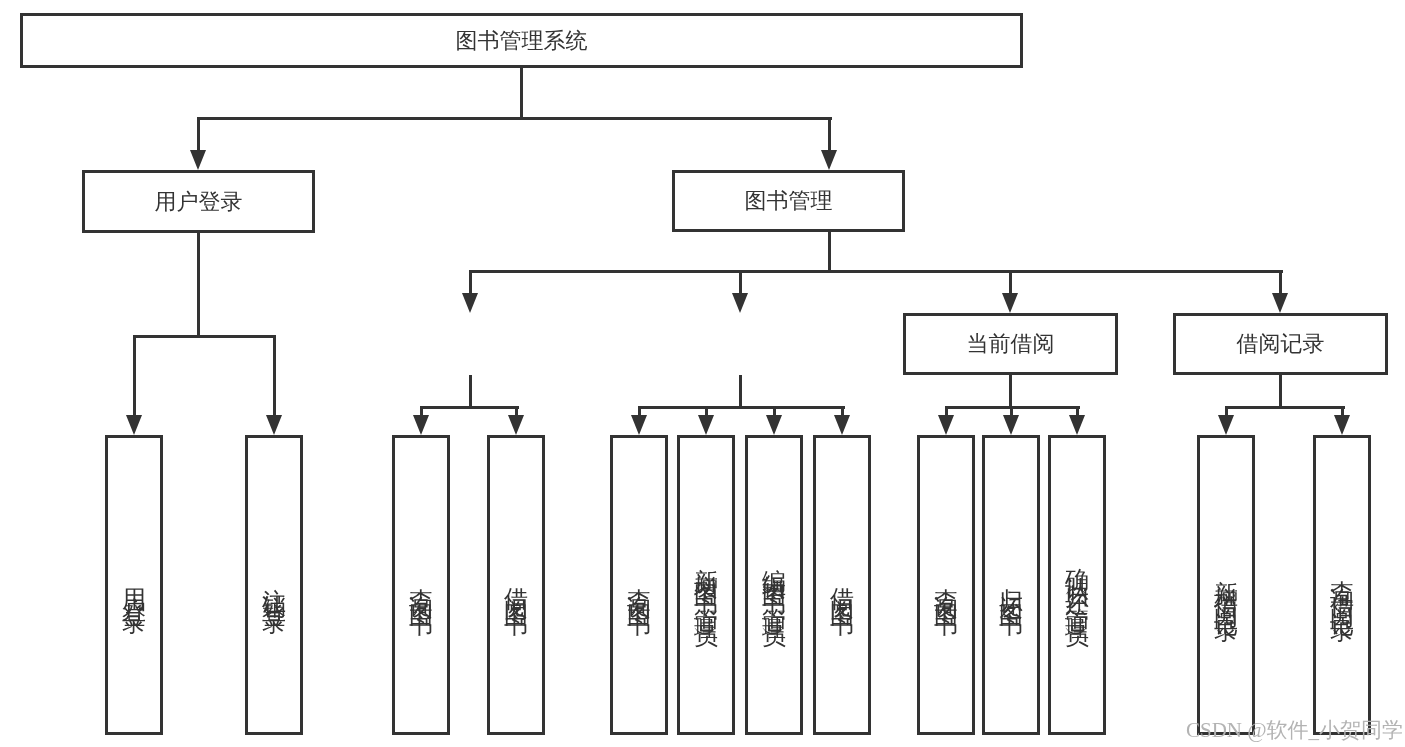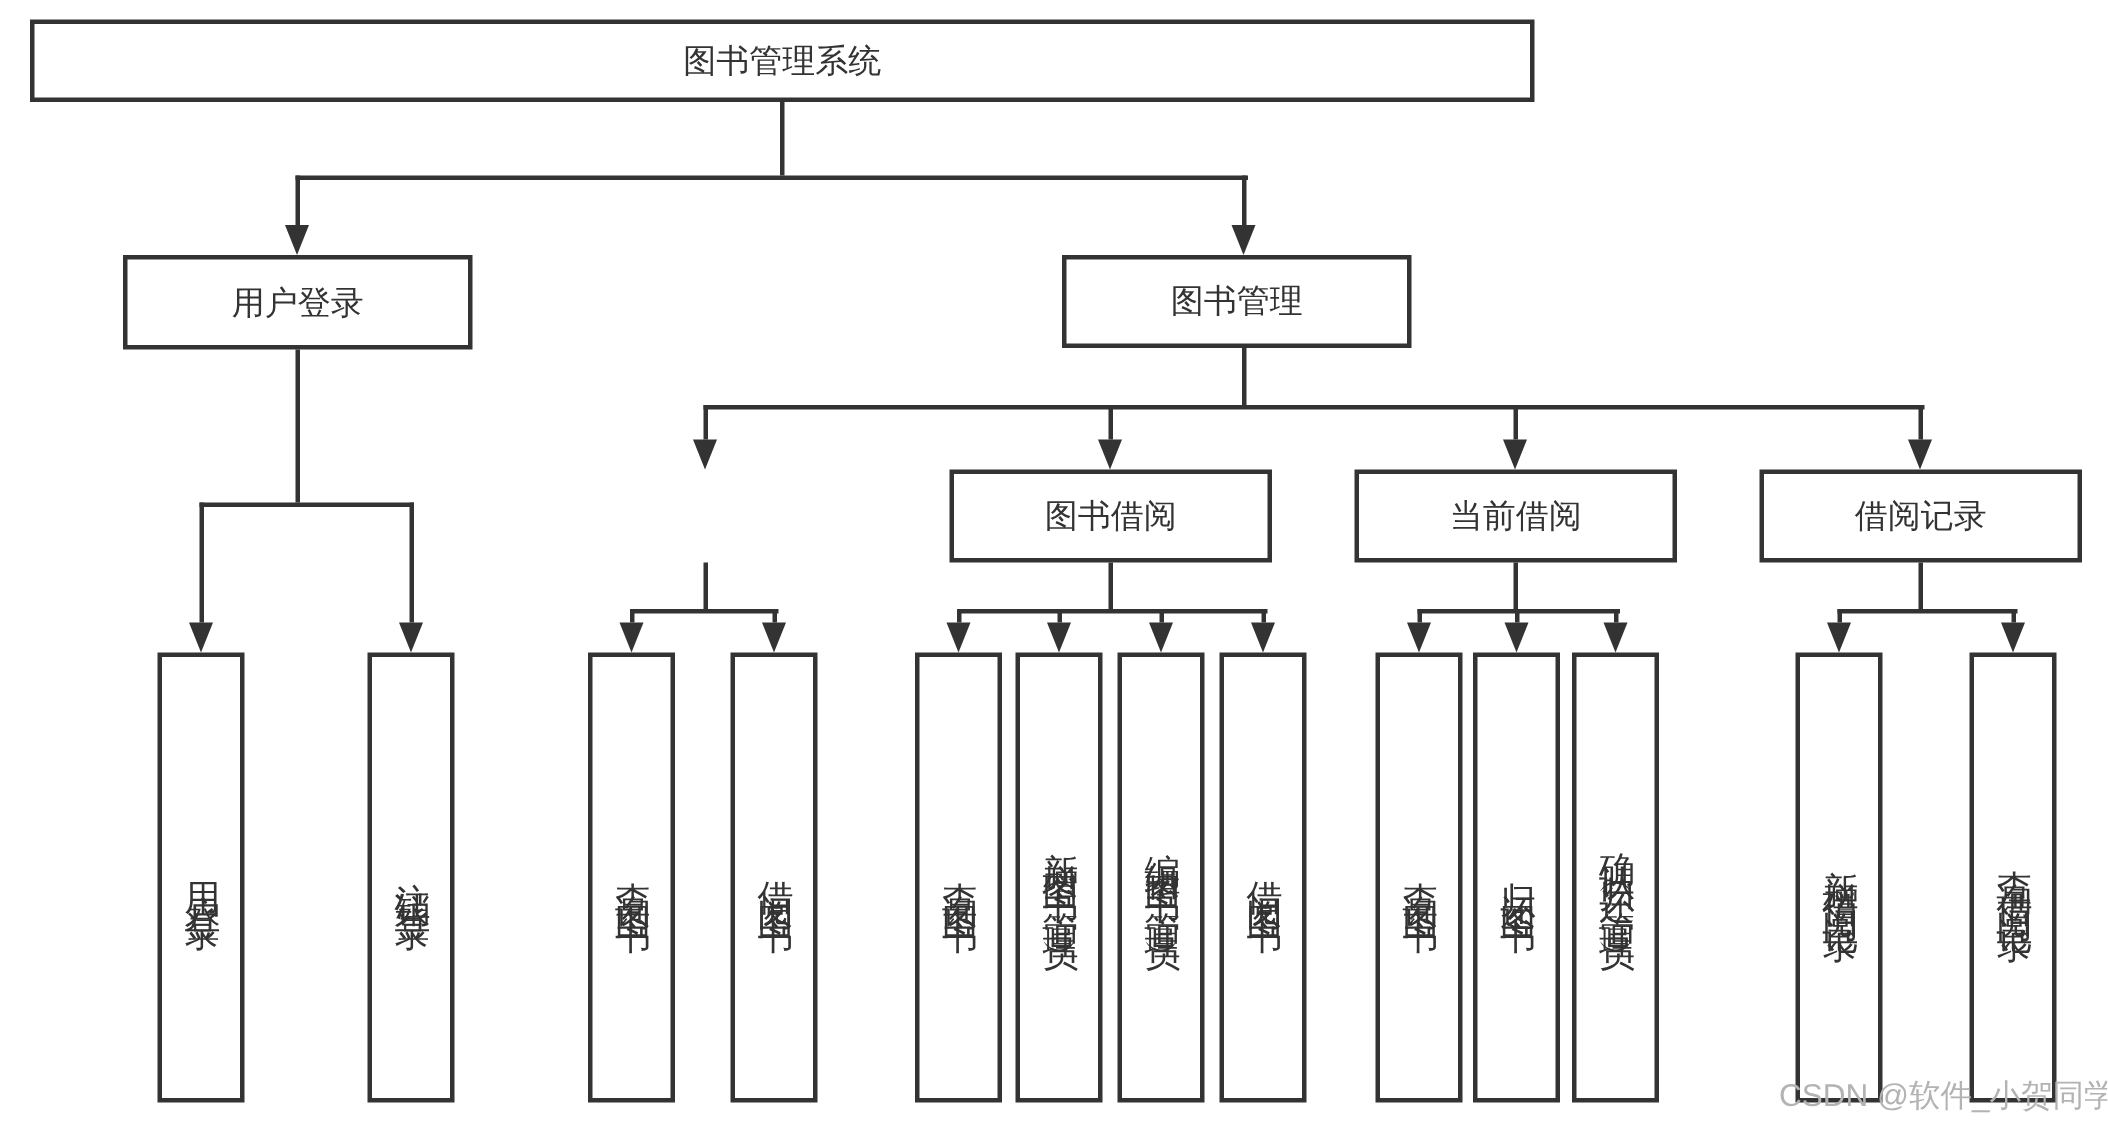--- a/index.html
+++ b/index.html
@@ -1,20 +1,20 @@
 <!DOCTYPE html>
 <html><head>
 <meta charset="utf-8">
 <style>
   html,body{margin:0;padding:0;background:#ffffff;}
   .canvas{
     position:relative;
     width:1405px;height:747px;
     background:#ffffff;
-    font-family:Liberation Sans, sans-serif;
+    font-family:Liberation Serif, serif;
     overflow:hidden;
   }
   .node{
     position:absolute;
     box-sizing:border-box;
     border:3px solid #333333;
     background:#ffffff;
     color:#333333;
     display:flex;align-items:center;justify-content:center;
     font-size:22px;
@@ -51,28 +51,25 @@
 <div class="canvas">
 
   <div class="node" style="left:20px;top:13px;width:1003px;height:55px;">
     <span>图书管理系统</span>
   </div>
 
   <div class="node" style="left:82px;top:170px;width:233px;height:63px;">
     <span>用户登录</span>
   </div>
 
-  <div class="node" style="left:708px;top:170px;width:233px;height:62px;">
+  <div class="node" style="left:672px;top:170px;width:233px;height:62px;">
     <span>图书管理</span>
   </div>
 
 
-  <div class="node" style="left:633px;top:313px;width:215px;height:62px;">
-    <span>图书借阅</span>
-  </div>
 
   <div class="node" style="left:903px;top:313px;width:215px;height:62px;">
     <span>当前借阅</span>
   </div>
 
   <div class="node" style="left:1173px;top:313px;width:215px;height:62px;">
     <span>借阅记录</span>
   </div>
 
   <div class="node leaf" style="left:105px;top:435px;width:58px;height:300px;">

